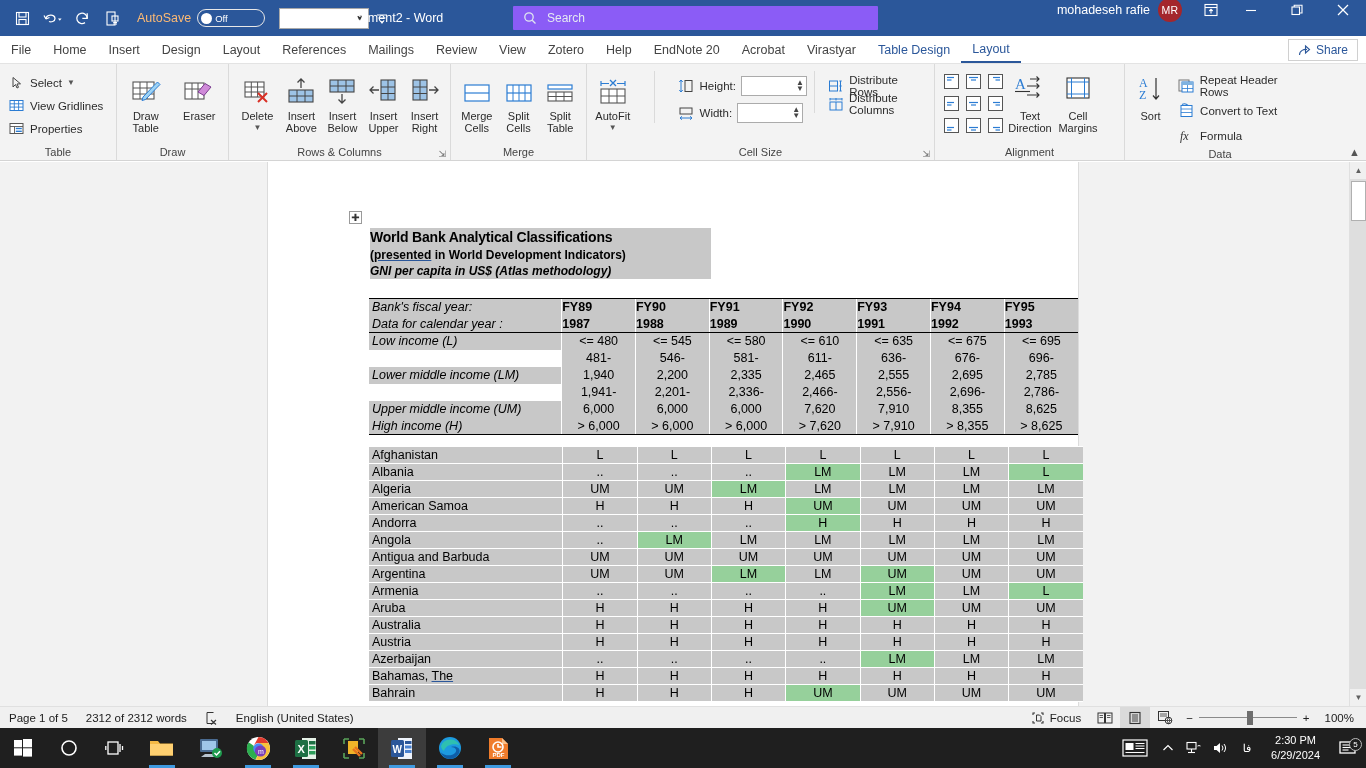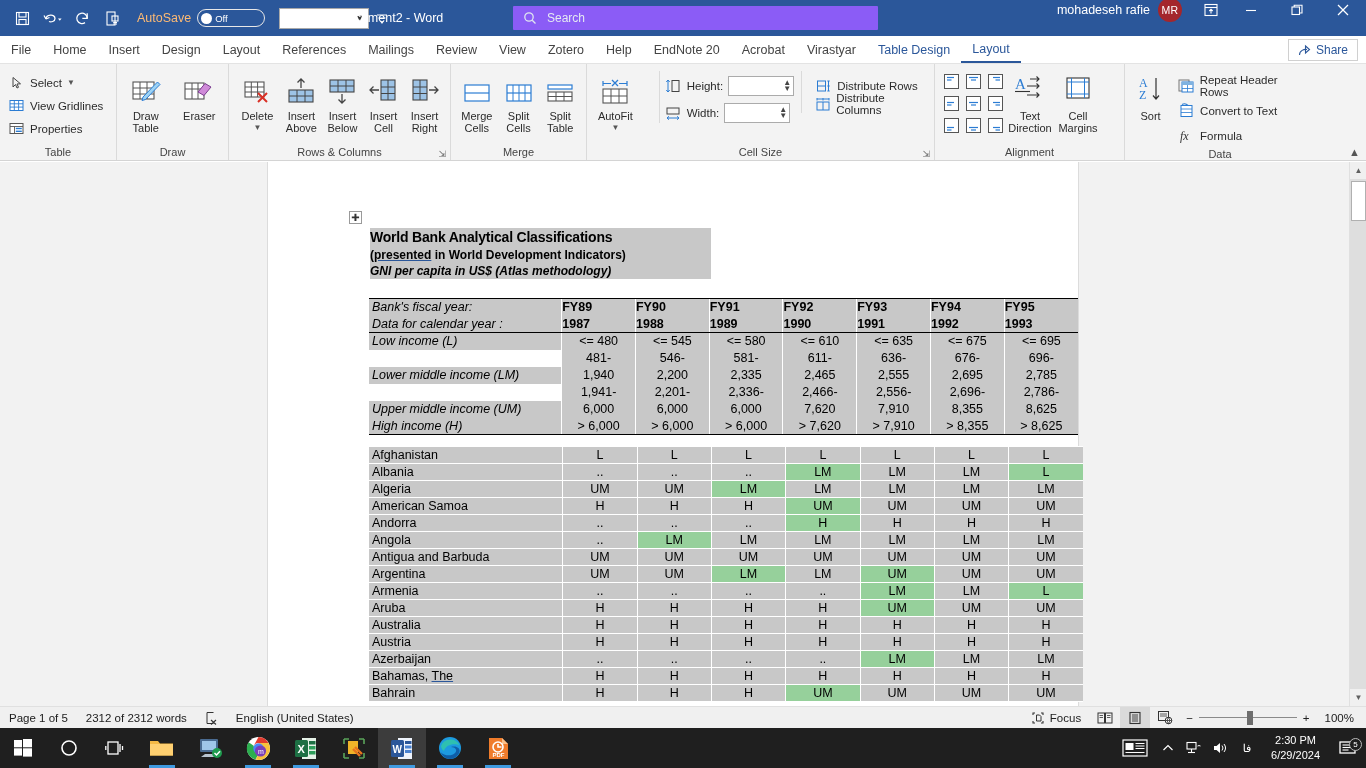--- a/index.html
+++ b/index.html
@@ -469,21 +469,21 @@
       <div class="bigbtn" style="width:42px">
         <span class="ic">
           <svg width="30" height="30" viewBox="0 0 30 30">
               <rect x="13" y="3" width="14" height="20" fill="#9dc3e6" stroke="#444" stroke-width="1.1"></rect>
               <line x1="20" y1="3" x2="20" y2="23" stroke="#444" stroke-width="1"></line>
               <line x1="13" y1="10" x2="27" y2="10" stroke="#444" stroke-width="1"></line>
               <line x1="13" y1="16.5" x2="27" y2="16.5" stroke="#444" stroke-width="1"></line>
               <path d="M11 13 L2 13 M5.5 9.5 L2 13 L5.5 16.5" fill="none" stroke="#444" stroke-width="1.3"></path>
             </svg>
         </span>
-        <span>Insert Cell</span>
+        <span>Insert Upper</span>
       </div>
       <div class="bigbtn" style="width:42px">
         <span class="ic">
           <svg width="30" height="30" viewBox="0 0 30 30">
               <rect x="3" y="3" width="14" height="20" fill="#9dc3e6" stroke="#444" stroke-width="1.1"></rect>
               <line x1="10" y1="3" x2="10" y2="23" stroke="#444" stroke-width="1"></line>
               <line x1="3" y1="10" x2="17" y2="10" stroke="#444" stroke-width="1"></line>
               <line x1="3" y1="16.5" x2="17" y2="16.5" stroke="#444" stroke-width="1"></line>
               <path d="M19 13 L28 13 M24.5 9.5 L28 13 L24.5 16.5" fill="none" stroke="#444" stroke-width="1.3"></path>
             </svg>
@@ -545,21 +545,21 @@
               <path d="M13 3 L19 9 M19 3 L13 9" stroke="#2b7cd3" stroke-width="1.3"></path>
               <rect x="4" y="12" width="24" height="14" fill="#fff" stroke="#555" stroke-width="1.1"></rect>
               <line x1="4" y1="19" x2="28" y2="19" stroke="#555" stroke-width="1"></line>
               <line x1="12" y1="12" x2="12" y2="26" stroke="#555" stroke-width="1"></line>
               <line x1="20" y1="12" x2="20" y2="26" stroke="#555" stroke-width="1"></line>
             </svg>
         </span>
         <span>AutoFit</span>
         <span style="font-size:8px;color:#555">▼</span>
       </div>
-      <div style="display:flex;flex-direction:column;gap:7px;padding-left:2px;padding-top:5px;border-left:1px solid #dadada;margin-left:20px">
+      <div style="display:flex;flex-direction:column;gap:7px;padding-left:20px;padding-top:5px;border-left:1px solid #dadada;margin-left:20px">
         <div class="smallrow" style="height:20px">
           <span class="ic">
             <svg width="16" height="16" viewBox="0 0 16 16">
                 <path d="M3 2 L3 14 M1.3 4 L3 2 L4.7 4 M1.3 12 L3 14 L4.7 12" stroke="#2b7cd3" stroke-width="1" fill="none"></path>
                 <rect x="7" y="2.5" width="7" height="11" fill="none" stroke="#444" stroke-width="1"></rect>
               </svg>
           </span>
           <span>Height:</span>
           <div class="spin-field">
             <span></span>

